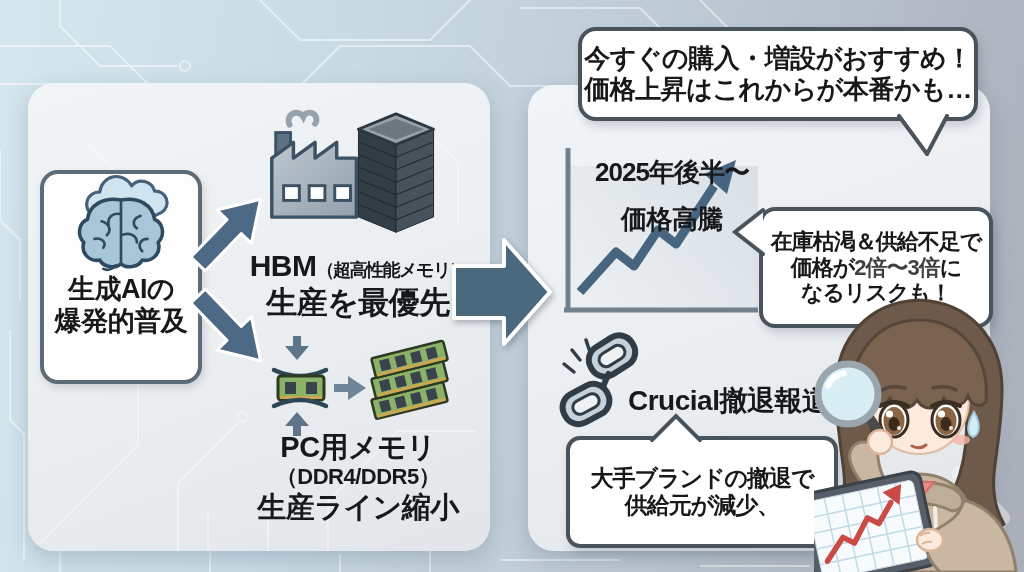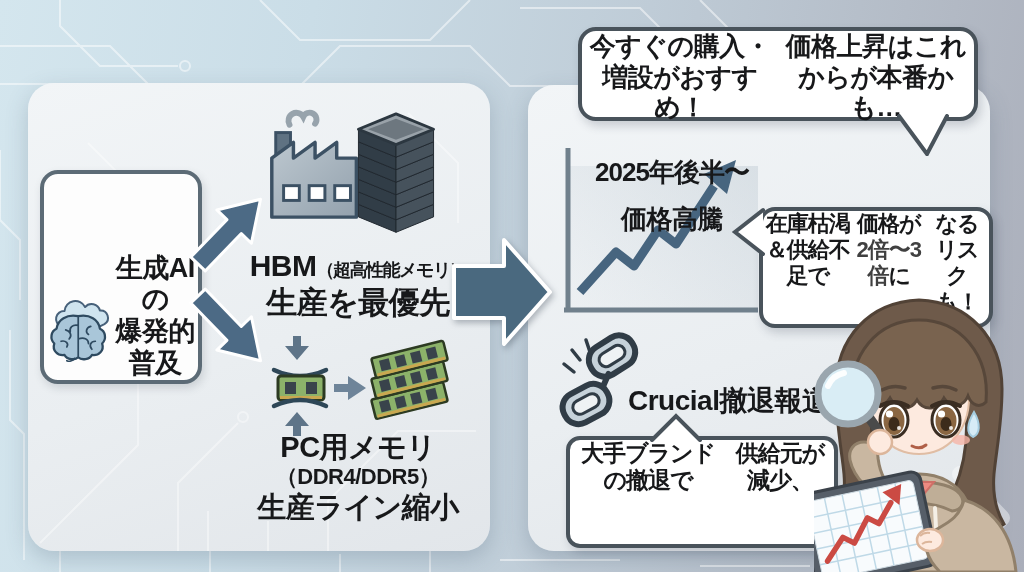--- a/index.html
+++ b/index.html
@@ -15,38 +15,38 @@
     background:linear-gradient(160deg,#f2f5f7 0%,#eaeef1 55%,#e2e6ea 100%);
     box-shadow:0 8px 22px rgba(70,90,110,.25);
     overflow:hidden;
   }
   #left-panel{left:28px;top:83px;width:462px;height:468px;}
   #right-panel{left:528px;top:85px;width:462px;height:466px;}
   .jp{color:#17181a;font-weight:900;text-align:center;line-height:1.18;letter-spacing:-.5px;}
   #cause-box{
     left:40px;top:170px;width:162px;height:214px;background:#fdfdfd;
     border:4px solid #5c6b76;border-radius:18px;box-sizing:border-box;
-    display:flex;align-items:flex-end;
+    display:flex;flex-direction:column;align-items:center;
     box-shadow:2px 4px 8px rgba(60,70,85,.18);
   }
   #cause-label{font-size:27px;margin-top:2px;}
   #hbm-label{left:238px;top:248px;width:240px;}
   #hbm-name{font-size:30px;}
   #hbm-name-sub{font-size:18px;letter-spacing:-1.5px;}
   #hbm-action{font-size:31px;margin-top:2px;}
   #pc-label{left:236px;top:430px;width:244px;}
   #pc-name{font-size:29px;}
   #pc-spec{font-size:22px;}
   #pc-action{font-size:29px;}
   #chart-label{left:584px;top:157px;width:176px;}
   #chart-period{font-size:26px;letter-spacing:-1px;}
   #chart-title{font-size:26px;margin-top:16px;}
   .bubble{
     position:absolute;background:#fff;border:4px solid #49535b;border-radius:18px;
-    box-sizing:border-box;display:flex;flex-direction:row;justify-content:center;
+    box-sizing:border-box;display:flex;flex-direction:column;justify-content:center;
     box-shadow:3px 5px 10px rgba(60,70,85,.22);
   }
   #top-bubble{left:578px;top:27px;width:400px;height:94px;font-size:26px;}
   #risk-bubble{left:759px;top:171px;width:234px;height:121px;font-size:22px;letter-spacing:-1px;border-radius:16px;margin-top:36px;}
   #supply-bubble{left:566px;top:436px;width:272px;height:112px;font-size:23px;letter-spacing:-1px;border-radius:14px;}
   .hl{color:#404040;}
   #crucial-label{left:628px;top:384px;width:230px;font-size:28px;text-align:left;}
   .tail{position:absolute;}
 </style>
 </head>

